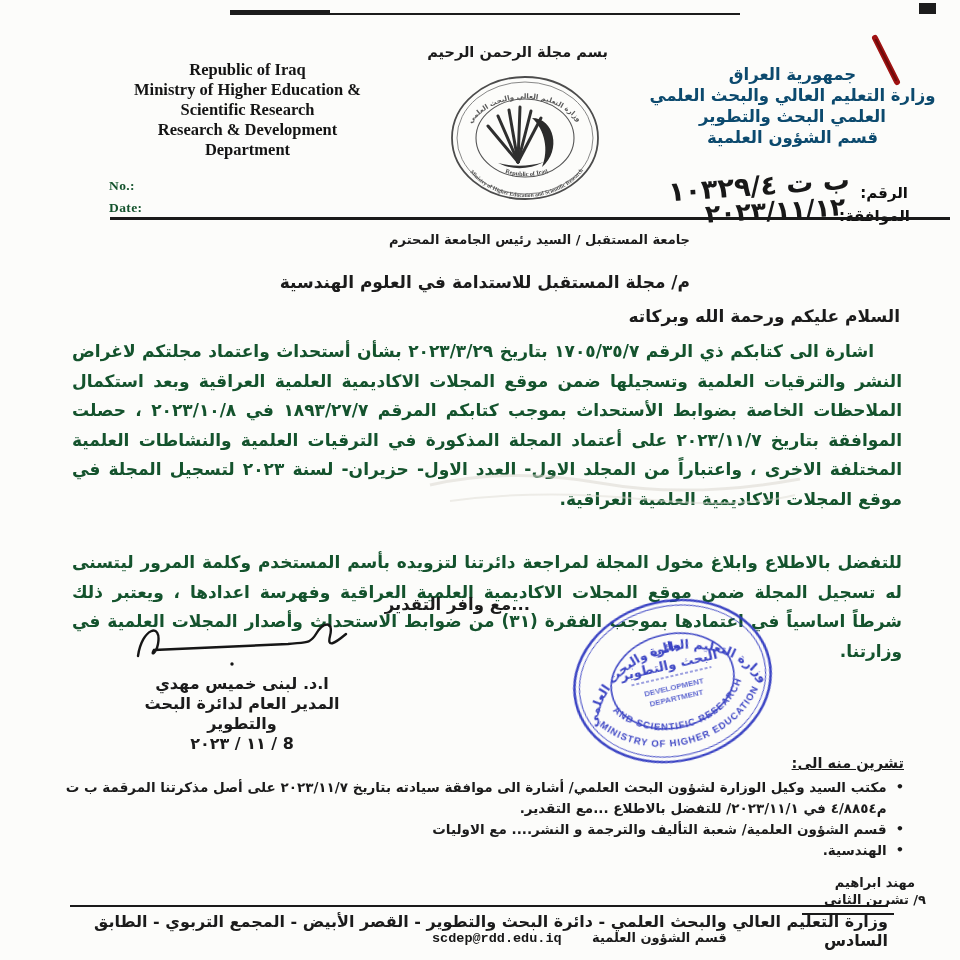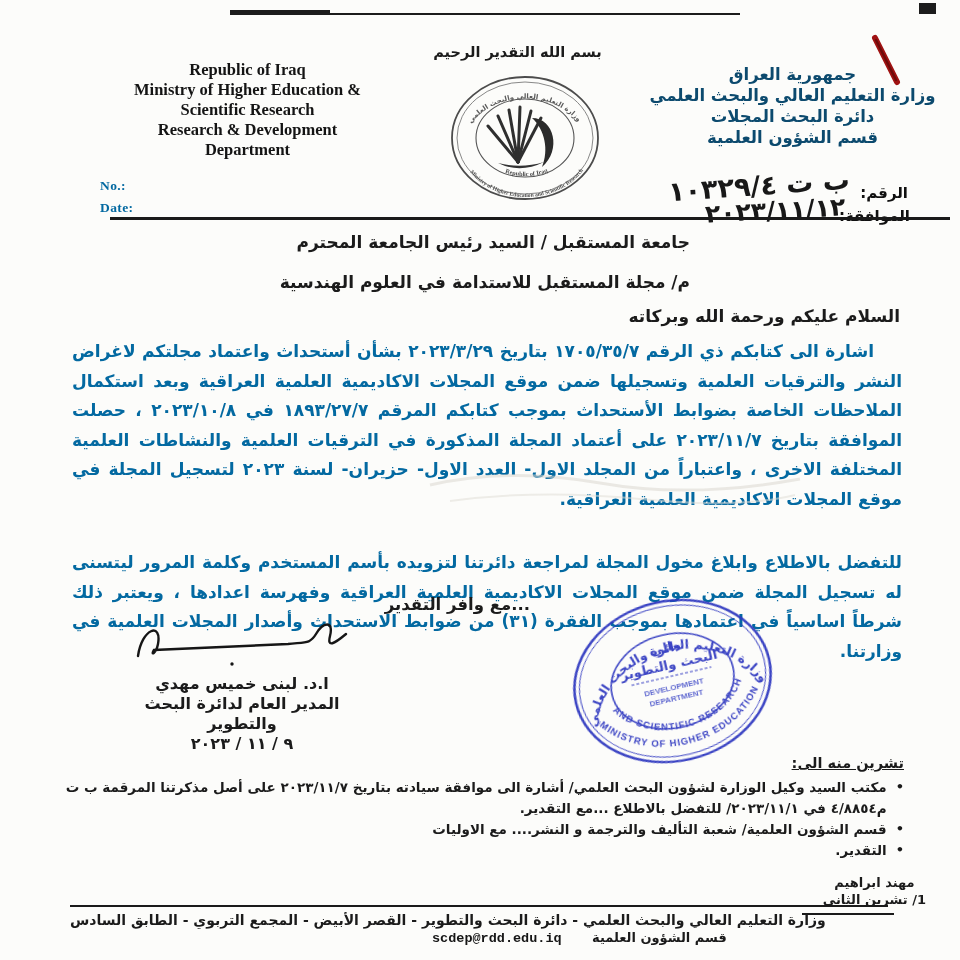--- a/index.html
+++ b/index.html
@@ -7,40 +7,40 @@
         font-family:"DejaVu Sans",sans-serif;color:#1b1b1b;}
   .abs{position:absolute;}
   .ar{direction:rtl;font-family:"DejaVu Sans",sans-serif;font-weight:bold;}
   .en-serif{font-family:"Liberation Serif",serif;font-weight:bold;}
   
   .topline{background:#1c1c1c;}
   .lh-en{left:95px;top:60px;width:305px;text-align:center;font-size:16.5px;line-height:20px;color:#141414;}
   .lh-ar{top:64px;width:305px;left:640px;text-align:center;font-size:16.5px;line-height:21px;color:#0c4a6e;}
   .basmala{left:420px;top:44px;width:195px;text-align:center;font-size:14.5px;}
   
-  .no-date{left:100px;font-size:13.5px;letter-spacing:.4px;color:#0369a1;}
+  .no-date{left:109px;font-size:13.5px;letter-spacing:.4px;color:#14532d;}
   .ref-label{font-size:15px;color:#101010;}
   .hand{font-family:"DejaVu Sans",sans-serif;font-weight:bold;color:#181818;white-space:nowrap;}
   .rule{background:#1a1a1a;}
   
-  .recipient{top:232px;right:270px;font-size:17px;}
+  .recipient{top:232px;right:270px;font-size:13px;}
   .subject{top:272px;right:270px;font-size:17px;text-align:center;}
   .salutation{top:306px;right:60px;font-size:17px;}
-  .para{left:72px;width:830px;font-size:17px;line-height:29.5px;text-align:justify;color:#0369a1;}
+  .para{left:72px;width:830px;font-size:17px;line-height:29.5px;text-align:justify;color:#14532d;}
   .para1{top:337px;text-indent:28px;}
   .para2{top:512px;margin-top:36px;}
   .closing{top:595px;right:430px;font-size:16.5px;}
   .sigblock{left:108px;top:612px;width:268px;text-align:center;}
   .sigblock .nm{font-size:16px;line-height:20px;}
   .cc{top:753px;right:56px;width:845px;font-size:13.5px;line-height:21px;}
   .cc-head{text-decoration:underline;font-size:14.5px;margin-bottom:3px;}
   .cc-item{display:flex;flex-direction:row;gap:9px;text-align:right;}
   .cc-item .b{font-size:13px;line-height:20px;}
   .annot{top:874px;right:34px;text-align:center;font-size:13px;line-height:17px;margin-left:20px;}
-  .footer-line1{top:912px;left:70px;width:818px;text-align:left;font-size:14px;}
+  .footer-line1{top:912px;left:70px;width:818px;text-align:right;font-size:16px;}
   .mono{font-family:"Liberation Mono",monospace;font-weight:bold;font-size:13.5px;color:#161616;}
   .stampwrap{left:560px;top:590px;transform:rotate(-13deg);filter:blur(.35px);opacity:.93;}
   .artifact{opacity:.55;}
 </style>
 </head>
 <body>
 
 <div id="page">
 
   <div class="abs topline" style="left:230px;top:10px;width:100px;height:5px;"></div>
@@ -53,21 +53,21 @@
   </svg>
 
   <div class="abs lh-en en-serif">
     <div>Republic of Iraq</div>
     <div>Ministry of Higher Education &amp;</div>
     <div>Scientific Research</div>
     <div>Research &amp; Development</div>
     <div>Department</div>
   </div>
 
-  <div class="abs basmala ar">بسم الله التقدير الرحيم</div>
+  <div class="abs basmala ar">بسم مجلة الرحمن الرحيم</div>
 
   <svg class="abs" style="left:448px;top:70px;" width="154" height="138" viewBox="0 0 154 138">
     <ellipse cx="77" cy="68" rx="73" ry="61" fill="none" stroke="#4c4c4c" stroke-width="1.8"></ellipse>
     <ellipse cx="77" cy="68" rx="68" ry="56" fill="none" stroke="#6a6a6a" stroke-width="0.8"></ellipse>
     <ellipse cx="77" cy="68" rx="49" ry="39" fill="none" stroke="#555" stroke-width="1.1"></ellipse>
     <g stroke="#2f2f2f" stroke-width="3" stroke-linecap="round">
       <path d="M70 92 L40 56"></path>
         <path d="M70 92 L50 46"></path>
         <path d="M70 92 L61 40"></path>
       <path d="M70 92 L72 37"></path>
@@ -88,21 +88,21 @@
       <textPath href="#sealBot1" startOffset="50%" text-anchor="middle">Republic of Iraq</textPath>
     </text>
     <text font-size="5.6" fill="#4a4a4a" font-family="Liberation Serif" font-weight="bold">
       <textPath href="#sealBot2" startOffset="50%" text-anchor="middle">Ministry of Higher Education and Scientific Research</textPath>
     </text>
   </svg>
 
   <div class="abs lh-ar ar">
     <div>جمهورية العراق</div>
     <div>وزارة التعليم العالي والبحث العلمي</div>
-    <div>دائرة البحث المجلات</div>
+    <div>العلمي البحث والتطوير</div>
     <div>قسم الشؤون العلمية</div>
   </div>
 
   <div class="abs no-date en-serif" style="top:178px;">No.:</div>
   <div class="abs no-date en-serif" style="top:200px;">Date:</div>
 
   <div class="abs ar ref-label" style="right:52px;top:184px;">الرقم:</div>
   <div class="abs ar hand" style="right:110px;top:170px;font-size:27px;letter-spacing:4px;transform:rotate(-4deg);">ب ت ١٠٣٢٩/٤</div>
   <div class="abs ar ref-label" style="right:50px;top:207px;">الموافقة:</div>
   <div class="abs ar hand" style="right:115px;top:196px;font-size:25px;letter-spacing:3px;transform:rotate(-3deg);">٢٠٢٣/١١/١٢</div>
@@ -123,21 +123,21 @@
 
   <div class="abs ar closing">...مع وافر التقدير</div>
 
   <div class="abs sigblock">
     <svg width="240" height="58" viewBox="0 0 240 58">
       <path d="M16 44 C 20 16, 40 10, 36 32 C 34 42, 28 44, 32 38 L 166 32 C 184 30, 188 32, 194 22 C 201 10, 212 8, 208 24 C 205 36, 212 32, 224 22" stroke="#161616" stroke-width="2.4" fill="none" stroke-linecap="round"></path>
       <circle cx="110" cy="52" r="1.7" fill="#161616"></circle>
     </svg>
     <div class="ar nm">ا.د. لبنى خميس مهدي</div>
     <div class="ar nm">المدير العام لدائرة البحث والتطوير</div>
-    <div class="ar nm" style="letter-spacing:2px;">٩ / ١١ / ٢٠٢٣</div>
+    <div class="ar nm" style="letter-spacing:2px;">8 / ١١ / ٢٠٢٣</div>
   </div>
 
   <div class="abs stampwrap">
     <svg width="226" height="182" viewBox="0 0 226 182">
       <ellipse cx="113" cy="91" rx="99" ry="80" fill="none" stroke="#2e38c0" stroke-width="2.6"></ellipse>
       <ellipse cx="113" cy="91" rx="94" ry="75" fill="none" stroke="#2e38c0" stroke-width="1"></ellipse>
       <ellipse cx="113" cy="91" rx="62" ry="47" fill="none" stroke="#2e38c0" stroke-width="1.6"></ellipse>
       <defs>
         <path id="stTop" d="M 30 116 A 88 74 0 0 1 198 110"></path>
         <path id="stBot1" d="M 18 88 A 96 80 0 0 0 208 86"></path>
@@ -165,27 +165,27 @@
     <div class="cc-item">
       <span class="b">•</span>
       <span>مكتب السيد وكيل الوزارة لشؤون البحث العلمي/ أشارة الى موافقة سيادته بتاريخ ٢٠٢٣/١١/٧ على أصل مذكرتنا المرقمة ب ت م٤/٨٨٥٤ في ٢٠٢٣/١١/١/ للتفضل بالاطلاع ...مع التقدير.</span>
     </div>
     <div class="cc-item">
       <span class="b">•</span>
       <span>قسم الشؤون العلمية/ شعبة التأليف والترجمة و النشر.... مع الاوليات</span>
     </div>
     <div class="cc-item">
       <span class="b">•</span>
-      <span>التقدير.</span>
+      <span>الهندسية.</span>
     </div>
   </div>
 
   <div class="abs ar annot">
     <div>مهند ابراهيم</div>
-    <div>1/ تشرين الثاني</div>
+    <div>٩/ تشرين الثاني</div>
   </div>
   <div class="abs rule" style="right:66px;top:913px;width:92px;height:2px;"></div>
 
   <div class="abs rule" style="left:70px;top:905px;width:818px;height:2px;"></div>
   <div class="abs ar footer-line1">وزارة التعليم العالي والبحث العلمي - دائرة البحث والتطوير - القصر الأبيض - المجمع التربوي - الطابق السادس</div>
   <div class="abs ar" style="left:592px;top:930px;font-size:13px;">قسم الشؤون العلمية</div>
   <div class="abs mono" style="left:432px;top:931px;">scdep@rdd.edu.iq</div>
   <div class="abs mono" style="left:298px;top:931px;margin-top:27px;">rdd.edu.iq</div>
 
 </div>

